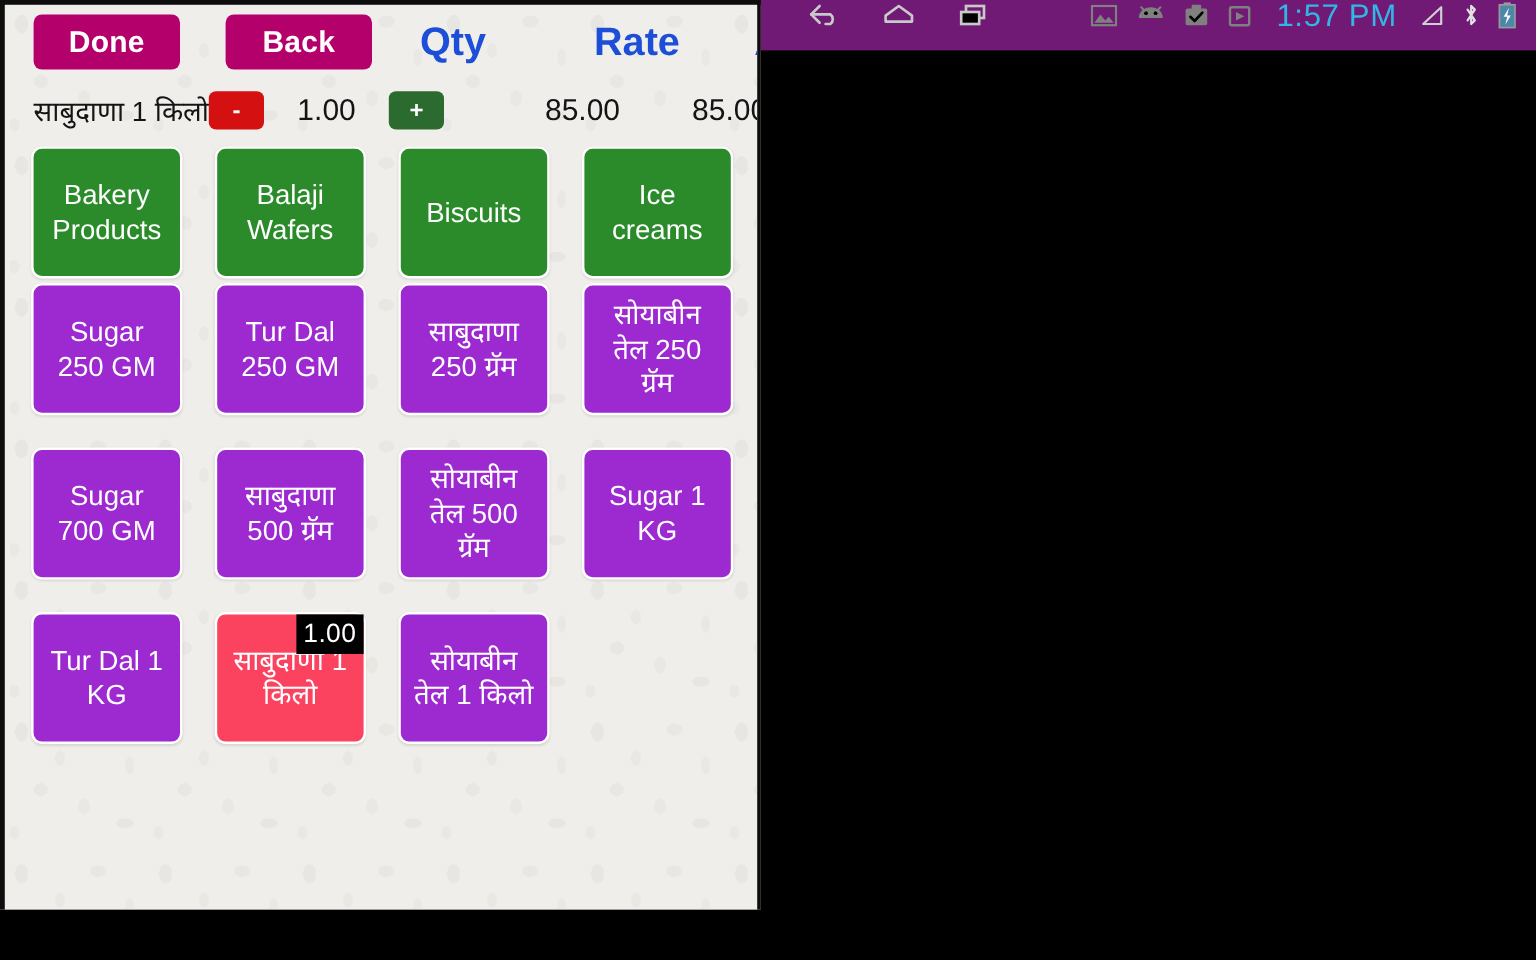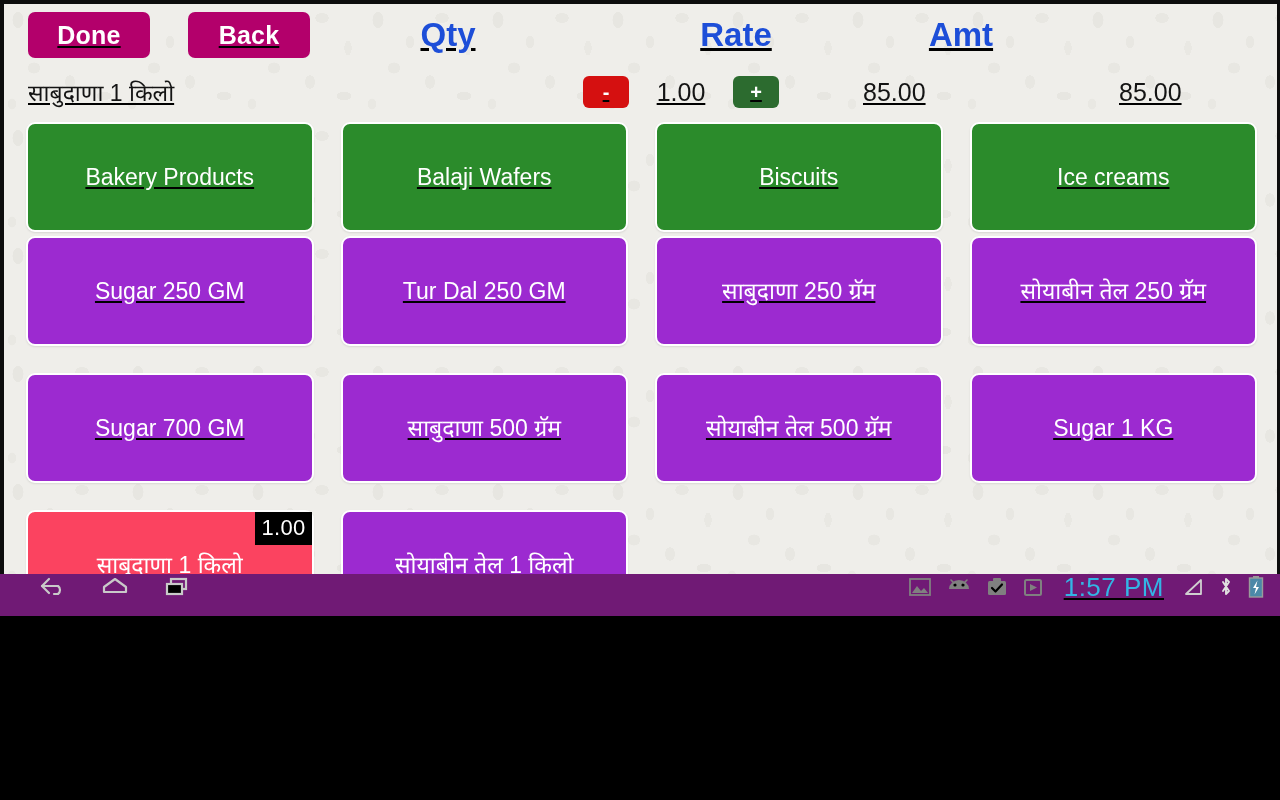--- a/index.html
+++ b/index.html
@@ -9,25 +9,24 @@
     width: 1280px;
     height: 800px;
     overflow: hidden;
     background: #000;
     font-family: "Liberation Sans", "DejaVu Sans", sans-serif;
   }
 
   #screen {
     position: relative;
     width: 1280px;
-    height: 616px;
+    height: 800px;
     background: #000;
     display: flex;
-    flex-direction: column;
-    text-decoration: underline;
+    flex-direction: row;
   }
 
   
   #app {
     position: relative;
     width: 1280px;
     height: 758px;
     background: #efeeea;
     border-left: 4px solid #0d0d0d;
     border-right: 3px solid #0d0d0d;
@@ -305,20 +304,23 @@
         </div>
         <div class="tile product">
           <span>साबुदाणा 500 ग्रॅम</span>
         </div>
         <div class="tile product">
           <span>सोयाबीन तेल 500 ग्रॅम</span>
         </div>
         <div class="tile product">
           <span>Sugar 1 KG</span>
         </div>
+        <div class="tile product">
+          <span>Tur Dal 1 KG</span>
+        </div>
         <div class="tile product selected">
           <span>साबुदाणा 1 किलो</span>
           <span class="qty-badge">1.00</span>
         </div>
         <div class="tile product">
           <span>सोयाबीन तेल 1 किलो</span>
         </div>
       </div>
 
   </div>

